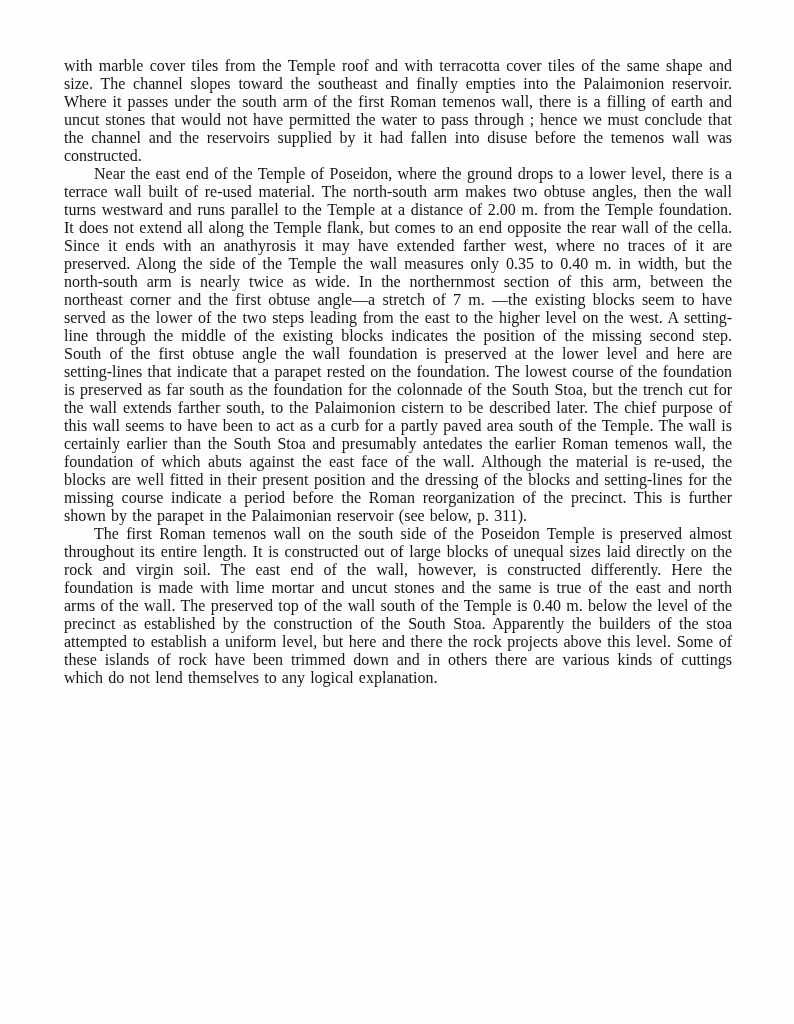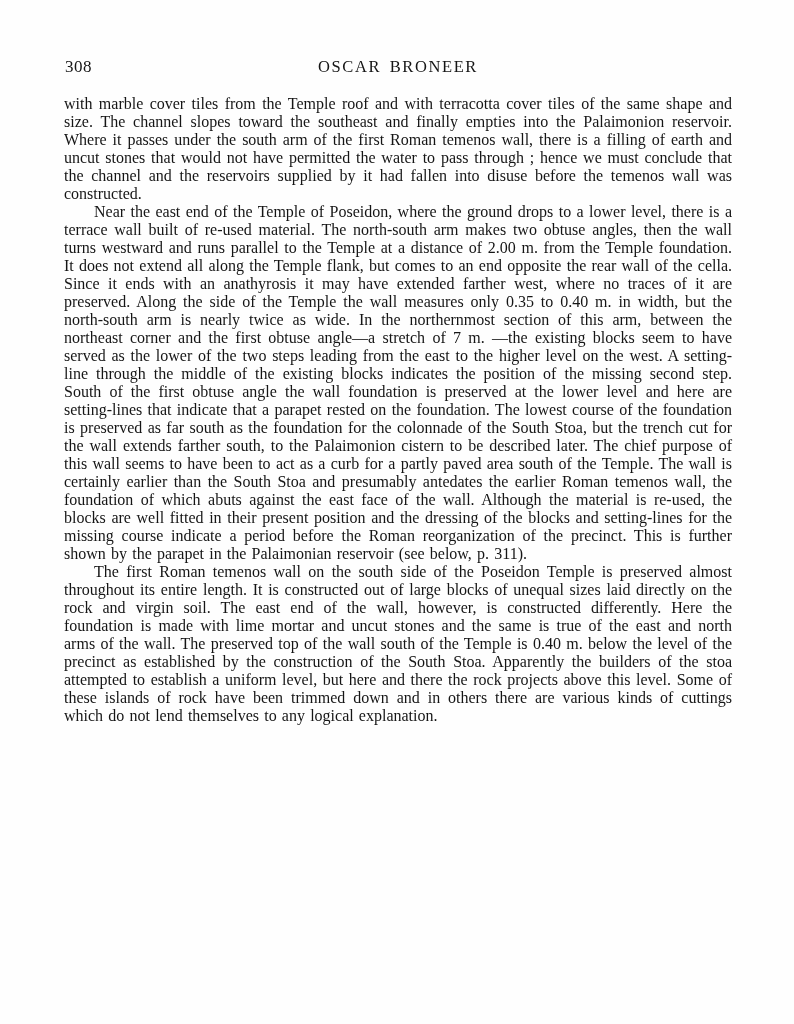--- a/index.html
+++ b/index.html
@@ -52,22 +52,18 @@
     word-spacing: 1.2px;
   }
   .para.indent {
     text-indent: 30px;
   }
 </style>
 </head>
 <body>
 
 <div class="page">
-  <header class="running-header">
-    <span class="page-number">308</span>
-    <span class="running-head">OSCAR BRONEER</span>
-  </header>
   <main class="body-text">
     <p class="para">with marble cover tiles from the Temple roof and with terracotta cover tiles of the same shape and size.  The channel slopes toward the southeast and finally empties into the Palaimonion reservoir.  Where it passes under the south arm of the first Roman temenos wall, there is a filling of earth and uncut stones that would not have permitted the water to pass through ; hence we must conclude that the channel and the reservoirs supplied by it had fallen into disuse before the temenos wall was constructed.</p>
     <p class="para indent">Near the east end of the Temple of Poseidon, where the ground drops to a lower level, there is a terrace wall built of re-used material.  The north-south arm makes two obtuse angles, then the wall turns westward and runs parallel to the Temple at a distance of 2.00 m. from the Temple foundation.  It does not extend all along the Temple flank, but comes to an end opposite the rear wall of the cella.  Since it ends with an anathyrosis it may have extended farther west, where no traces of it are preserved.  Along the side of the Temple the wall measures only 0.35 to 0.40 m. in width, but the north-south arm is nearly twice as wide.  In the northernmost section of this arm, between the northeast corner and the first obtuse angle—a stretch of 7 m. —the existing blocks seem to have served as the lower of the two steps leading from the east to the higher level on the west.  A setting-line through the middle of the existing blocks indicates the position of the missing second step.  South of the first obtuse angle the wall foundation is preserved at the lower level and here are setting-lines that indicate that a parapet rested on the foundation.  The lowest course of the foundation is preserved as far south as the foundation for the colonnade of the South Stoa, but the trench cut for the wall extends farther south, to the Palaimonion cistern to be described later.  The chief purpose of this wall seems to have been to act as a curb for a partly paved area south of the Temple.  The wall is certainly earlier than the South Stoa and presumably antedates the earlier Roman temenos wall, the foundation of which abuts against the east face of the wall.  Although the material is re-used, the blocks are well fitted in their present position and the dressing of the blocks and setting-lines for the missing course indicate a period before the Roman reorganization of the precinct.  This is further shown by the parapet in the Palaimonian reservoir (see below, p. 311).</p>
     <p class="para indent">The first Roman temenos wall on the south side of the Poseidon Temple is preserved almost throughout its entire length.  It is constructed out of large blocks of unequal sizes laid directly on the rock and virgin soil.  The east end of the wall, however, is constructed differently.  Here the foundation is made with lime mortar and uncut stones and the same is true of the east and north arms of the wall.  The preserved top of the wall south of the Temple is 0.40 m. below the level of the precinct as established by the construction of the South Stoa.  Apparently the builders of the stoa attempted to establish a uniform level, but here and there the rock projects above this level.  Some of these islands of rock have been trimmed down and in others there are various kinds of cuttings which do not lend themselves to any logical explanation.</p>
   </main>
 </div>
 
 </body></html>

